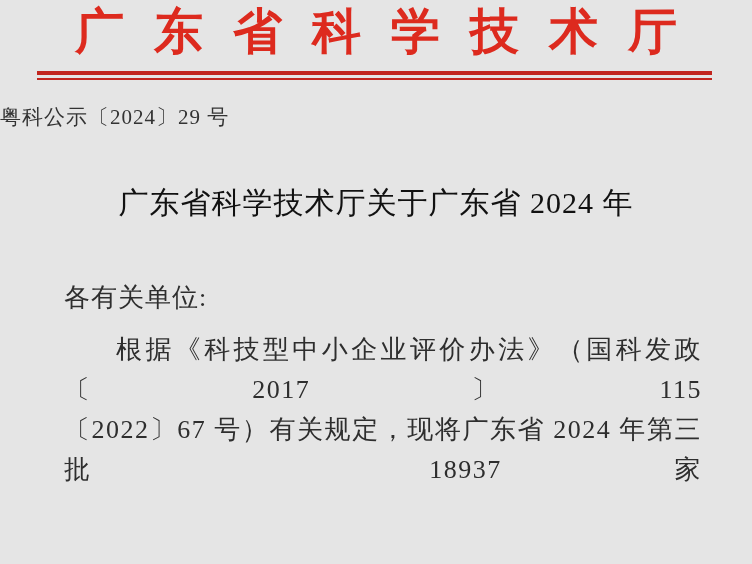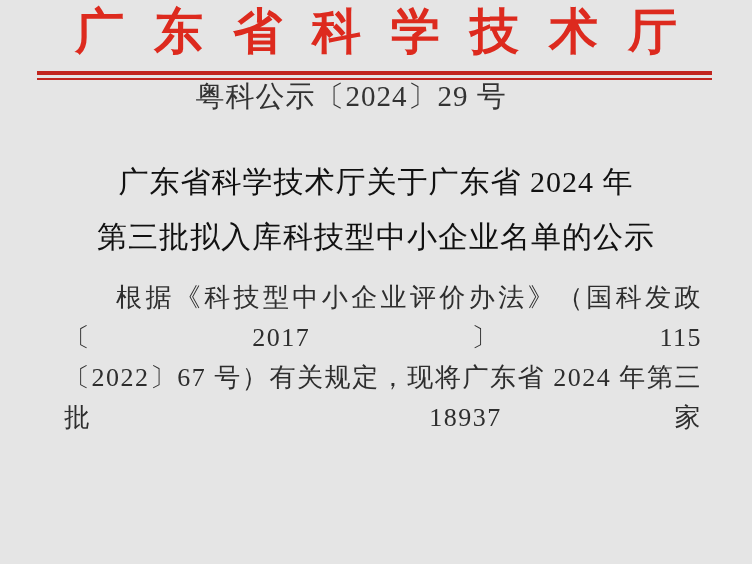--- a/index.html
+++ b/index.html
@@ -29,25 +29,26 @@
     text-indent: 30px;
     white-space: nowrap;
   }
   .red-rule {
     margin: 7px 40px 0 37px;
     height: 3px;
     border-top: 4px solid var(--rule-red);
     border-bottom: 2px solid var(--rule-red);
   }
   .doc-number {
+    margin-top: 21px;
     height: 32px;
     line-height: 32px;
-    text-align: center;
+    text-align: left;
     padding-right: 50px;
-    font-size: 29px;
+    font-size: 21px;
     letter-spacing: 1px;
     color: #333333;
   }
   .doc-title {
     margin-top: 42px;
     text-align: center;
     font-weight: 400;
     font-size: 30px;
     color: #111111;
   }
@@ -85,23 +86,23 @@
 <div class="page">
 
   <div class="agency-title">广东省科学技术厅</div>
 
   <div class="red-rule"></div>
 
   <div class="doc-number">粤科公示〔2024〕29 号</div>
 
   <div class="doc-title">
     <div class="title-line">广东省科学技术厅关于广东省 2024 年</div>
-    <div class="title-line">第三批拟入库科技型中小企业名单的公示</div>
   </div>
 
+  <div class="salutation">各有关单位:</div>
 
   <div class="paragraph">
     <div class="pline indent">根据《科技型中小企业评价办法》（国科发政〔2017〕115</div>
     <div class="pline">〔2022〕67 号）有关规定，现将广东省 2024 年第三批 18937 家</div>
 
   </div>
 
 </div>
 
 </body></html>

